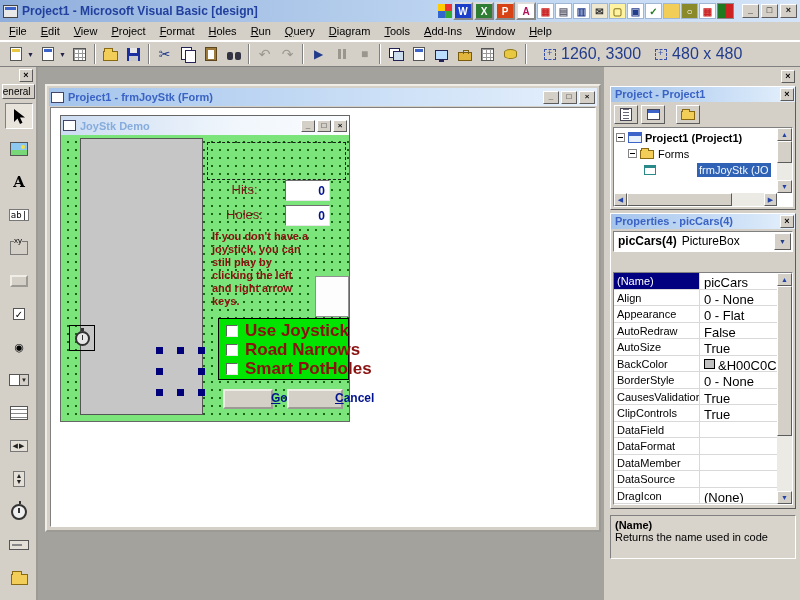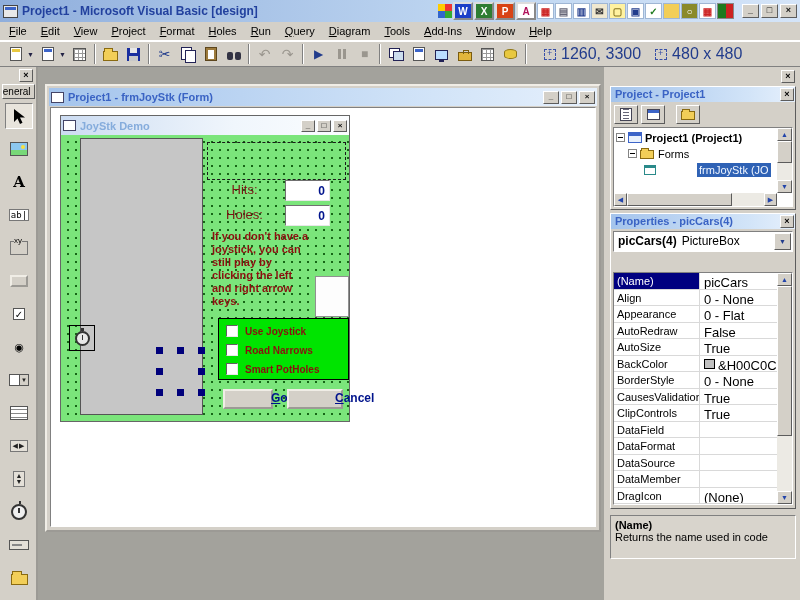--- a/index.html
+++ b/index.html
@@ -164,21 +164,21 @@
   .fieldlabel { position:absolute; font-size:13px; font-weight:normal; color:#7B1414; text-align:center; width:67px; }
   .fieldbox { position:absolute; width:45px; height:21px; background:#fff;
     border:1px solid; border-color:#707070 #E8E8E8 #E8E8E8 #707070; }
   .fieldbox span { display:block; text-align:right; padding:3px 4px 0 0; font-size:12px; font-weight:bold; color:#00138C; }
   #instructions { position:absolute; left:151px; top:95px; width:130px; font-size:11px; line-height:13px;
     font-weight:bold; color:#8B1010; white-space:pre-line; }
   #whitebox { position:absolute; left:254px; top:141px; width:34px; height:41px; background:#FDFDFD; border:1px solid #909090; }
   #optpanel { position:absolute; left:157px; top:183px; width:131px; height:62px; background:#00E400; border:1px solid #000; }
   .optrow { position:absolute; left:7px; height:14px; display:flex; align-items:center; }
   .optbox { width:12px; height:12px; background:#fff; border:1px solid; border-color:#606060 #E8E8E8 #E8E8E8 #606060; margin-right:7px; }
-  .optlabel { font-size:10px; font-weight:bold; color:#8B1010; white-space:nowrap; }
+  .optlabel { font-size:17px; font-weight:bold; color:#8B1010; white-space:nowrap; }
   .formbtn { position:absolute; top:254px; height:20px; background:#D4D0C8; border:2px outset #F0EDE6;
     font-family:"Liberation Sans", sans-serif; font-size:12px; font-weight:bold; color:#00138C; text-align:center;padding-left:46px; }
   .formbtn span { display:inline-block; }
   .formbtn span::first-letter { text-decoration:underline; }
 
   
   #rightpane { position:absolute; left:604px; top:67px; width:196px; height:533px; background:#D4D0C8; }
   #dockbar { position:absolute; left:4px; top:2px; width:188px; height:15px; background:#D4D0C8; }
   .xbtn { position:absolute; right:1px; top:1px; width:14px; height:13px; background:#D4D0C8;
     border:1px solid; border-color:#FFF #5C5C5C #5C5C5C #FFF; font-size:9px; font-weight:bold;
@@ -603,25 +603,25 @@
         </div>
         <div class="prow">
           <div class="pname">DataField</div>
           <div class="pval"></div>
         </div>
         <div class="prow">
           <div class="pname">DataFormat</div>
           <div class="pval"></div>
         </div>
         <div class="prow">
+          <div class="pname">DataMember</div>
+          <div class="pval"></div>
+        </div>
+        <div class="prow">
           <div class="pname">DataSource</div>
-          <div class="pval"></div>
-        </div>
-        <div class="prow">
-          <div class="pname">DataMember</div>
           <div class="pval"></div>
         </div>
         <div class="prow">
           <div class="pname">DragIcon</div>
           <div class="pval">(None)</div>
         </div>
         <div class="vscroll" style="right:0;top:0;bottom:0">
           <div class="sbtn" style="top:0">▲</div>
           <div class="sthumb" style="top:13px;height:150px"></div>
           <div class="sbtn" style="bottom:0">▼</div>

